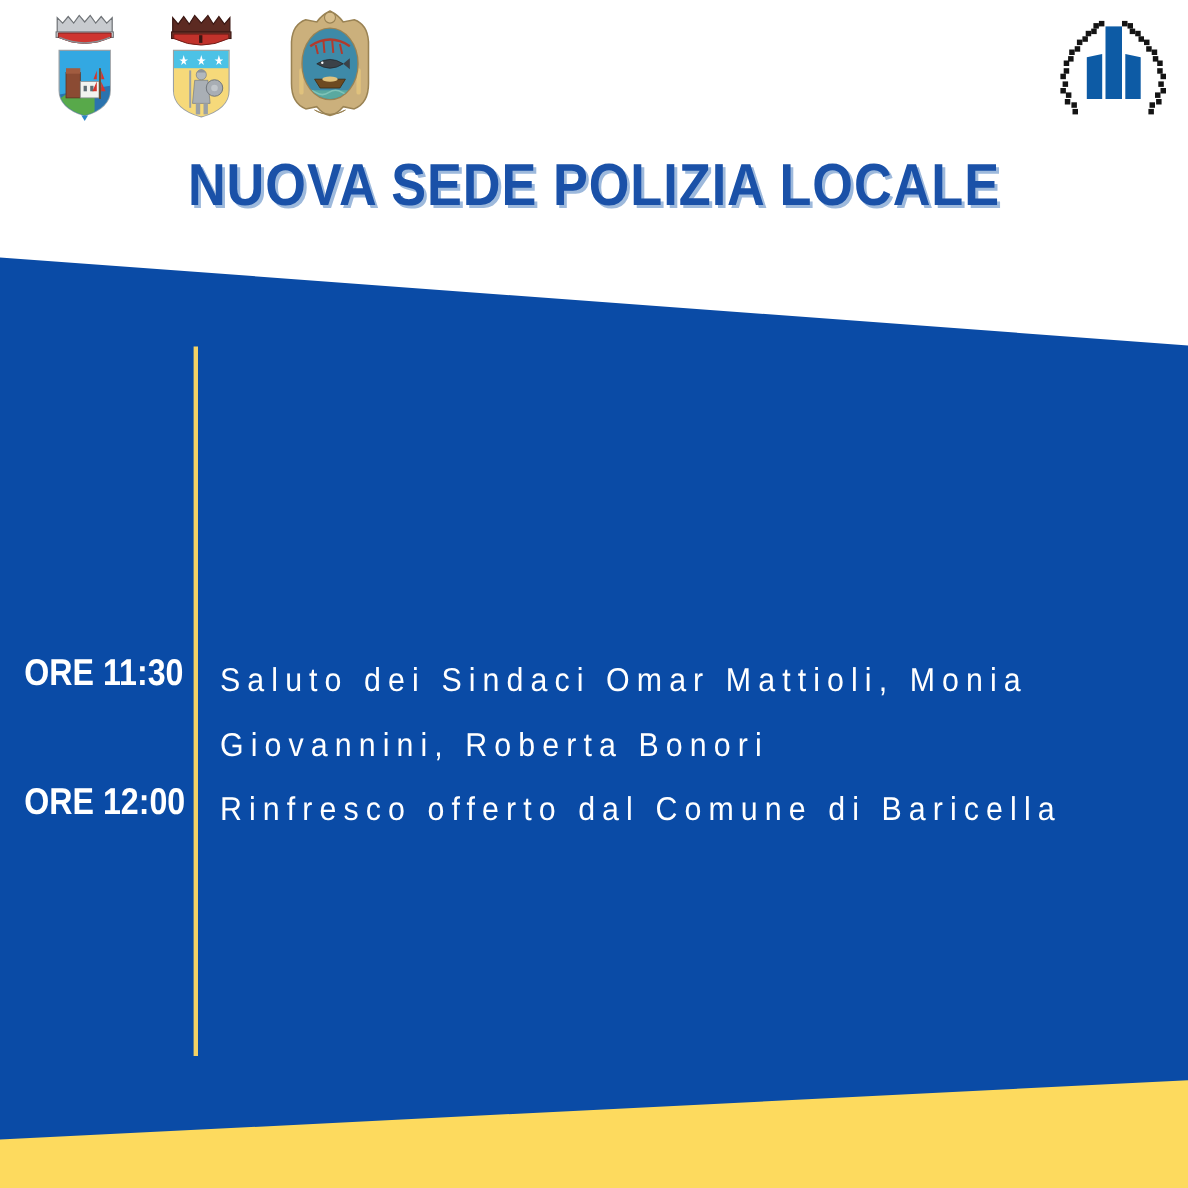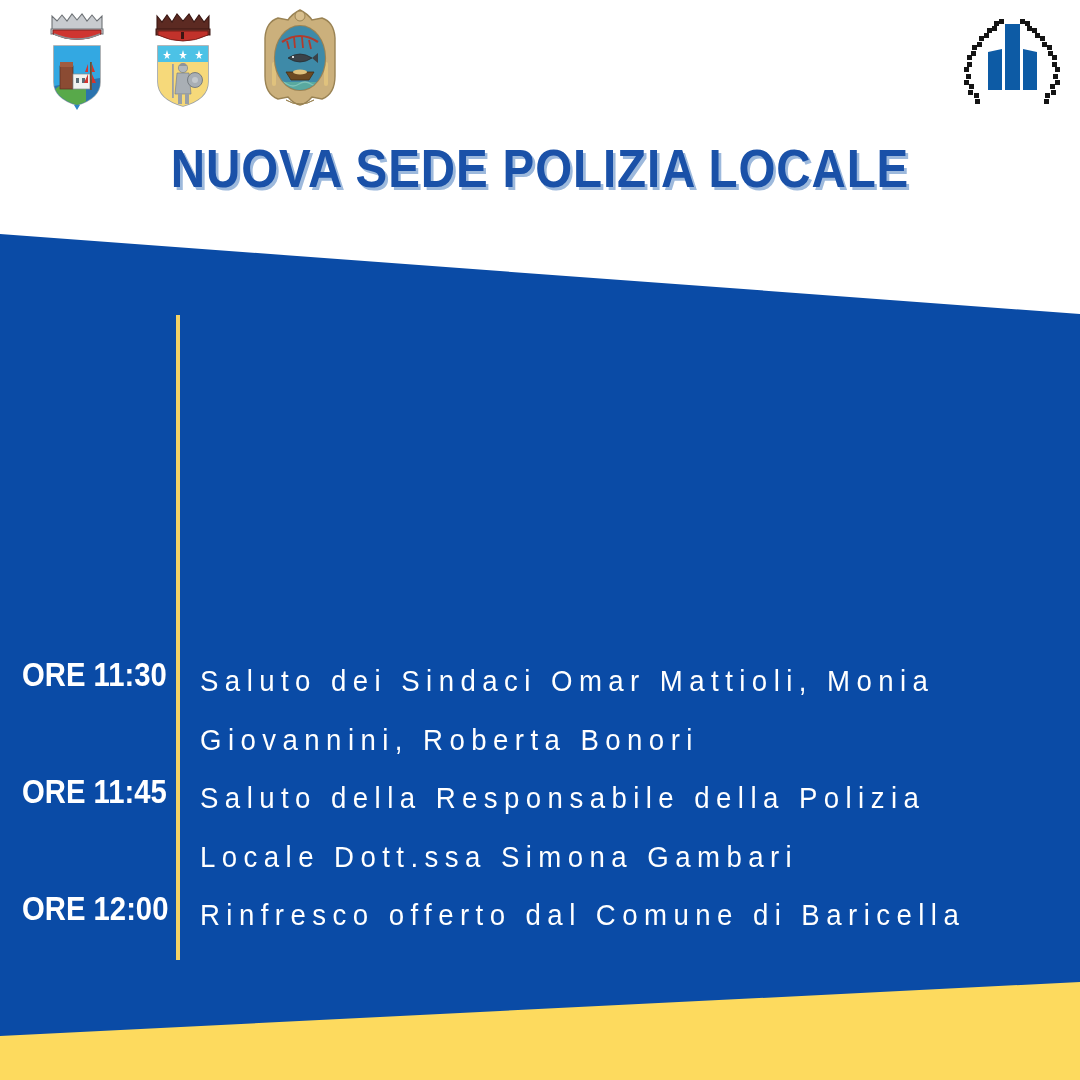--- a/index.html
+++ b/index.html
@@ -91,21 +91,21 @@
     transform-origin: left center;
     white-space: nowrap;
     line-height: 1;
     margin-bottom: 41px;
   }
 
   
   #schedule {
     position: absolute;
     left: 0;
-    top: 652px;
+    top: 590px;
     width: 1080px;
     z-index: 6;
   }
   .sched-row {
     position: relative;
     display: flex;
     align-items: flex-start;
   }
   .sched-time {
     width: 158px;
@@ -279,22 +279,18 @@
 
   <div id="gold-divider"></div>
 
 
   <div id="schedule">
     <div class="sched-row">
       <div class="sched-time">ORE 11:30</div>
       <div class="sched-desc">Saluto dei Sindaci Omar Mattioli, Monia Giovannini, Roberta Bonori</div>
     </div>
     <div class="sched-row">
-      <div class="sched-time">ORE 11:45</div>
-      <div class="sched-desc">Saluto della Responsabile della Polizia Locale Dott.ssa Simona Gambari</div>
-    </div>
-    <div class="sched-row">
       <div class="sched-time">ORE 12:00</div>
       <div class="sched-desc">Rinfresco offerto dal Comune di Baricella</div>
     </div>
   </div>
 
 </div>
 
 </body></html>

